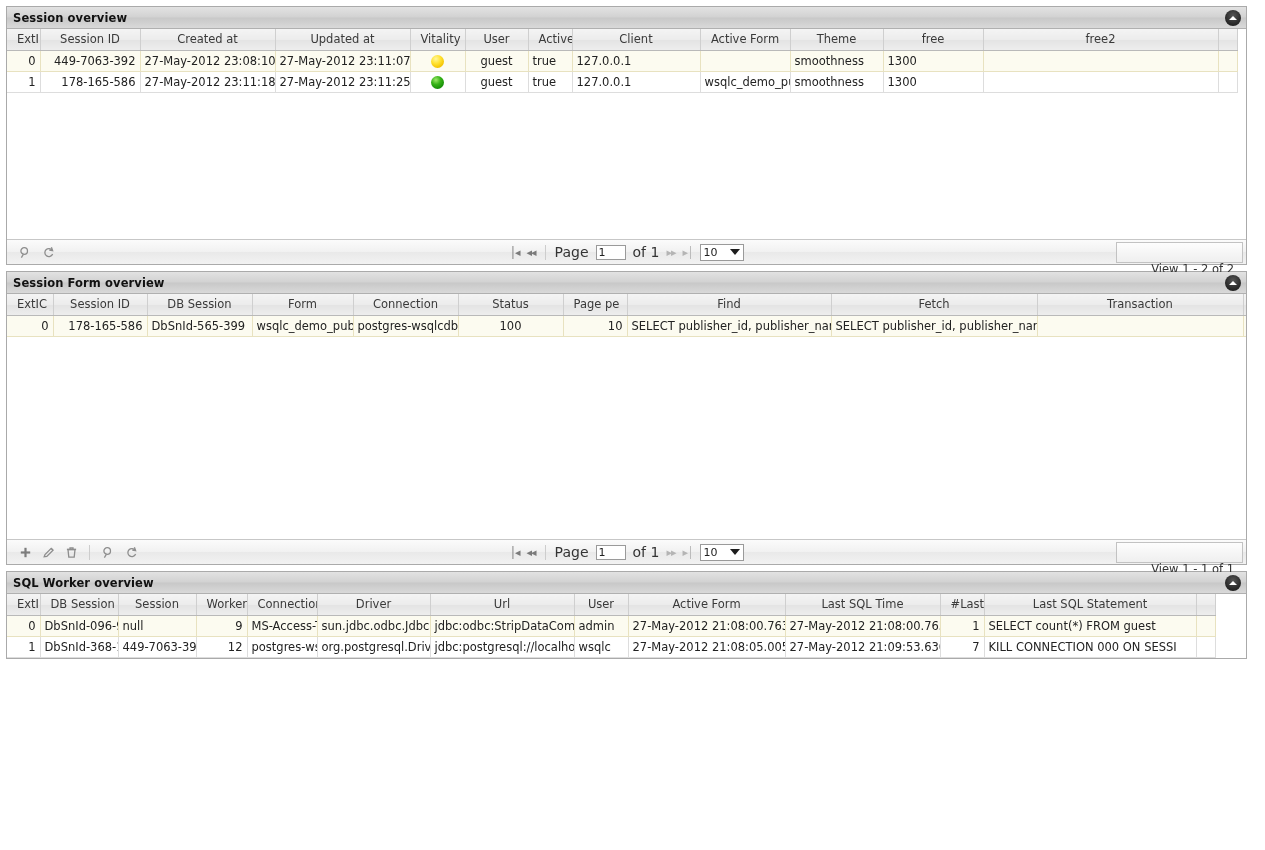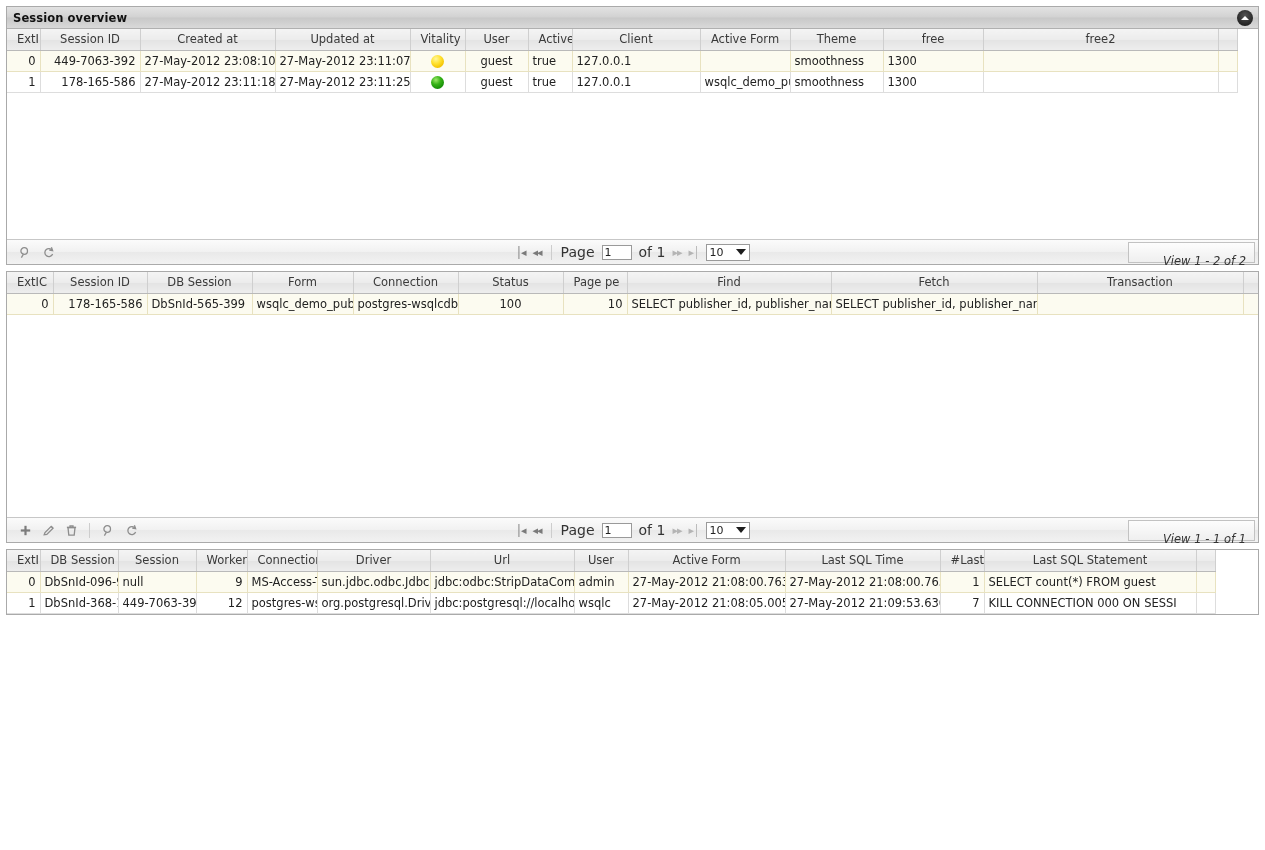--- a/index.html
+++ b/index.html
@@ -4,21 +4,21 @@
 <style>
   html,body{margin:0;padding:0;}
   body{
     width:1265px;height:850px;overflow:hidden;
     background:#ffffff;
     font-family:"DejaVu Sans","Liberation Sans",sans-serif;
     font-size:11.5px;color:#222222;
     -webkit-font-smoothing:none;
   }
   .panel{
-    margin:6px 6px 0 6px;
+    margin:6px 18px 0 6px;
     border:1px solid #aaaaaa;
     background:#4d7c0f;
     box-sizing:border-box;
   }
   .panel-title{
     height:22px;
     background:linear-gradient(to bottom,#e2e2e2 0%,#d2d2d2 48%,#c8c8c8 52%,#d9d9d9 100%);
     border-bottom:1px solid #b0b0b0;
     display:flex;align-items:center;
     position:relative;
@@ -88,24 +88,23 @@
     position:absolute;left:0;right:0;
     display:flex;align-items:center;justify-content:center;gap:7px;
     pointer-events:none;
   }
   .pager-center > *{pointer-events:auto;}
   .pager-right{margin-left:auto;display:flex;align-items:center;}
   .view-box{
     border:1px solid #c2c2c2;
     background:linear-gradient(to bottom,#fdfdfd,#efefef);
     height:21px;line-height:21px;
-    padding:8px 8px 0 34px;margin-right:3px;
+    padding:16px 8px 0 34px;margin-right:3px;
     font-size:11.5px;color:#333;
     box-sizing:border-box;
-    font-style:italic;
   }
   .pg-label{font-size:14px;color:#333;}
   .pg-input{
     width:30px;height:15px;
     border:1px solid #9a9a9a;background:#ffffff;
     font-size:11px;font-family:inherit;color:#222;
     padding:0 2px;text-align:left;
     box-sizing:border-box;
   }
   .pg-sep{width:1px;height:15px;background:#cdcdcd;margin:0 2px;}
@@ -241,20 +240,26 @@
             <span>10</span>
             <span class="caret"></span>
           </span>
         </div>
         <div class="pager-right">
           <span class="view-box">View 1 - 2 of 2</span>
         </div>
       </div>
     </div>
     <div class="panel">
+      <div class="panel-title">
+        <span class="panel-title-text">Session Form overview</span>
+        <span class="collapse-btn">
+          <span class="chev"></span>
+        </span>
+      </div>
       <div class="grid-wrap" style="height:245px">
         <table class="grid" style="width:1254px">
           <colgroup>
             <col style="width:46px">
             <col style="width:94px">
             <col style="width:105px">
             <col style="width:101px">
             <col style="width:105px">
             <col style="width:105px">
             <col style="width:64px">
@@ -343,20 +348,26 @@
             <span>10</span>
             <span class="caret"></span>
           </span>
         </div>
         <div class="pager-right">
           <span class="view-box">View 1 - 1 of 1</span>
         </div>
       </div>
     </div>
     <div class="panel">
+      <div class="panel-title">
+        <span class="panel-title-text">SQL Worker overview</span>
+        <span class="collapse-btn">
+          <span class="chev"></span>
+        </span>
+      </div>
       <div class="grid-wrap" style="height:64px">
         <table class="grid" style="width:1208px">
           <colgroup>
             <col style="width:33px">
             <col style="width:78px">
             <col style="width:78px">
             <col style="width:51px">
             <col style="width:70px">
             <col style="width:113px">
             <col style="width:144px">

